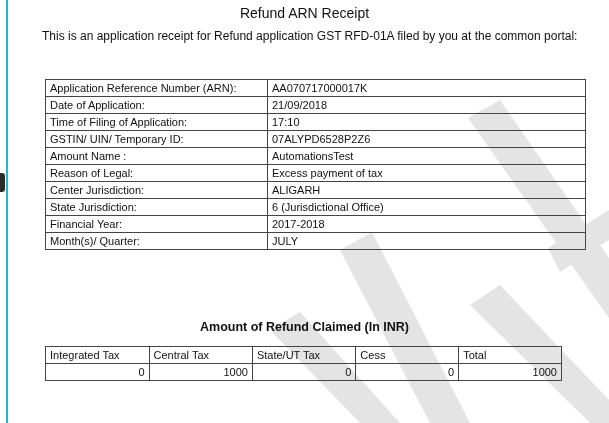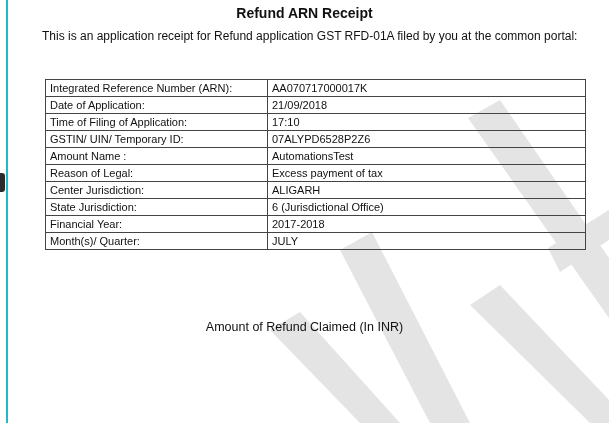--- a/index.html
+++ b/index.html
@@ -52,21 +52,21 @@
       height: 423px;
       z-index: 1;
     }
     .title {
       position: absolute;
       left: 0;
       width: 609px;
       top: 5px;
       text-align: center;
       font-size: 14px;
-      font-weight: bold;
+      font-weight: normal;
       color: #111;
     }
     .intro {
       position: absolute;
       left: 42px;
       top: 29px;
       width: 540px;
       font-size: 12px;
       line-height: 14px;
       color: #111;
@@ -91,21 +91,21 @@
       background: transparent;
     }
     .details-table td.label { width: 213px; }
     .section-title {
       position: absolute;
       left: 0;
       width: 609px;
       top: 320px;
       text-align: center;
       font-size: 12.5px;
-      font-weight: normal;
+      font-weight: bold;
       color: #111;
     }
     .amount-table {
       position: absolute;
       left: 45px;
       top: 346px;
       width: 517px;
     }
     .amount-table td { width: 95px; }
     .amount-table td.num { text-align: right; }
@@ -129,21 +129,21 @@
     <polygon points="548,248 609,210 609,240 560,272" fill="#e4e4e4"></polygon>
   </svg>
 
   <div class="content">
     <div class="title">Refund ARN Receipt</div>
     <div class="intro">This is an application receipt for Refund application GST RFD-01A filed by you at the common portal:</div>
 
     <table class="details-table">
       <tbody>
         <tr>
-          <td class="label">Integrated Reference Number (ARN):</td>
+          <td class="label">Application Reference Number (ARN):</td>
           <td>AA070717000017K</td>
         </tr>
         <tr>
           <td class="label">Date of Application:</td>
           <td>21/09/2018</td>
         </tr>
         <tr>
           <td class="label">Time of Filing of Application:</td>
           <td>17:10</td>
         </tr>
@@ -173,14 +173,32 @@
         </tr>
         <tr>
           <td class="label">Month(s)/ Quarter:</td>
           <td>JULY</td>
         </tr>
       </tbody>
     </table>
 
     <div class="section-title">Amount of Refund Claimed (In INR)</div>
 
+    <table class="amount-table">
+      <tbody>
+        <tr>
+          <td>Integrated Tax</td>
+          <td>Central Tax</td>
+          <td>State/UT Tax</td>
+          <td>Cess</td>
+          <td>Total</td>
+        </tr>
+        <tr>
+          <td class="num">0</td>
+          <td class="num">1000</td>
+          <td class="num">0</td>
+          <td class="num">0</td>
+          <td class="num">1000</td>
+        </tr>
+      </tbody>
+    </table>
   </div>
 </div>
 
 </body></html>

